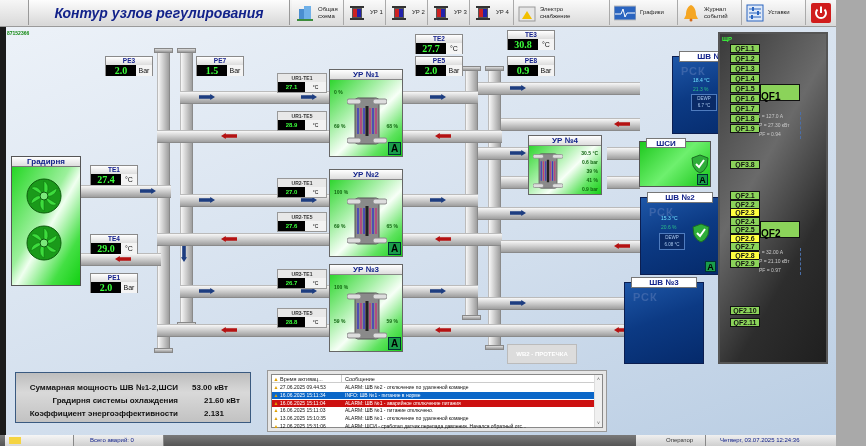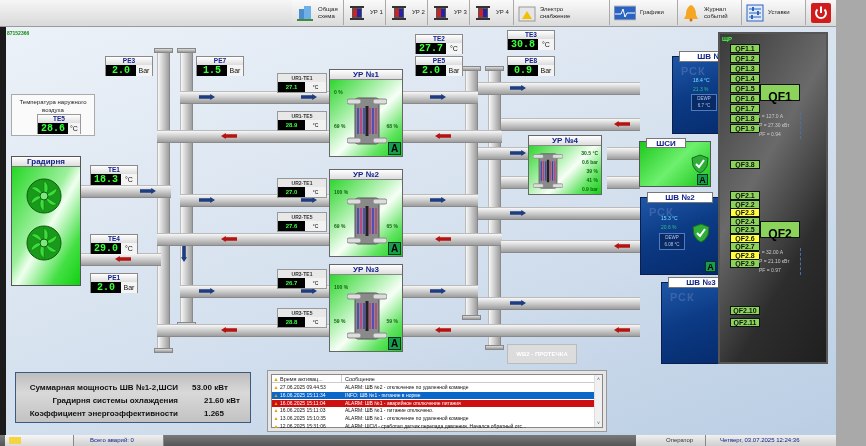--- a/index.html
+++ b/index.html
@@ -8,21 +8,21 @@
 #leftedge{position:absolute;left:0;top:0;width:6px;height:446px;background:#1b1b1b}
 #topbar{position:absolute;left:0;top:0;width:836px;height:27px;background:linear-gradient(#f6f6f6,#d9d9d9);border-bottom:1px solid #9a9a9a}
 #titlebox{position:absolute;left:28px;top:0;width:262px;height:25px;background:linear-gradient(#fdfdfd,#d8d8d8);border-right:1px solid #999;border-left:1px solid #999;display:flex;align-items:center;justify-content:center}
 #titlebox span{color:#12228a;font-style:italic;font-weight:bold;font-size:14px}
 .navbtn{position:absolute;top:0;height:25px;border-right:1px solid #aaa;display:flex;align-items:center;gap:4px;padding-left:4px;font-size:6px;color:#222;line-height:7px;cursor:pointer;background:linear-gradient(#fafafa,#dcdcdc)}
 .navbtn .ic{width:18px;height:18px;flex:none;display:flex;align-items:center;justify-content:center}
 #code{position:absolute;left:7px;top:30px;font-size:5px;color:#118811;font-weight:bold}
 .gauge{position:absolute;background:#e8e8e8;border:1px solid #8a8a8a;width:48px;height:20px}
 .gauge .lbl{height:8px;font-size:6.5px;font-weight:bold;color:#14208c;text-align:center;line-height:8px;background:linear-gradient(#fff,#ddd)}
 .gauge .row{display:flex;height:11px}
-.gauge .val{background:#000;color:#3bff3b;font-weight:bold;font-size:10px;line-height:11px;width:30px;text-align:center;font-family:Liberation Mono, monospace}
+.gauge .val{background:#000;color:#3bff3b;font-weight:bold;font-size:10px;line-height:11px;width:30px;text-align:center;font-family:Liberation Serif, serif}
 .gauge .unit{flex:1;font-size:7px;line-height:11px;text-align:center;color:#111;background:#f4f4f4}
 .sgauge{position:absolute;width:50px;height:20px;background:#e8e8e8;border:1px solid #999}
 .sgauge .lbl{height:8px;font-size:5px;font-weight:bold;color:#333;text-align:center;line-height:8px}
 .sgauge .row{display:flex;height:10px}
 .sgauge .val{background:#000;color:#3bff3b;font-size:6px;font-weight:bold;width:27px;text-align:center;line-height:10px}
 .sgauge .unit{flex:1;font-size:5px;line-height:10px;text-align:center;background:#f2f2f2}
 .pipe-h{position:absolute;height:13px;background:linear-gradient(#f7f7f7 0%,#d0d0d0 45%,#9e9e9e 100%);border-top:1px solid #bbb;border-bottom:1px solid #8a8a8a}
 .pipe-v{position:absolute;width:13px;background:linear-gradient(90deg,#f7f7f7 0%,#d0d0d0 45%,#9e9e9e 100%);border-left:1px solid #bbb;border-right:1px solid #8a8a8a}
 .cap{position:absolute;width:19px;height:5px;background:linear-gradient(#ddd,#999);border:1px solid #888}
 .arrow{position:absolute;width:16px;height:6px}
@@ -47,21 +47,21 @@
 #shci .hdr{position:absolute;left:6px;top:-4px;width:40px;height:10px;background:#fff;border:1px solid #777;font-size:8px;font-weight:bold;color:#12228a;text-align:center;line-height:9px}
 #grad{position:absolute;left:11px;top:156px;width:70px;height:130px;border:1px solid #555;background:linear-gradient(120deg,#18d418 0%,#9cf09c 45%,#f0fff0 55%,#44e044 80%,#12d012 100%)}
 #grad .hdr{height:10px;background:linear-gradient(#fff,#ddd);text-align:center;font-size:8px;font-weight:bold;color:#12228a;line-height:10px;border-bottom:1px solid #777}
 .fan{position:absolute;left:14px;width:36px;height:36px}
 #tempbox{position:absolute;left:11px;top:94px;width:84px;height:42px;background:#fafafa;border:1px solid #aaa}
 #tempbox .t1{font-size:6px;text-align:center;margin-top:3px;color:#222;line-height:8px}
 #qf{position:absolute;left:718px;top:32px;width:110px;height:332px;background:linear-gradient(120deg,#3a3a3a,#6a6a6a 40%,#2d2d2d 70%,#1f1f1f);border:2px solid #555}
 #qf .title{position:absolute;left:2px;top:2px;font-size:6px;color:#3bff3b;font-weight:bold}
 .qbtn{position:absolute;left:10px;width:30px;height:9px;border:1px solid #111;background:#8bd35a;font-size:7px;text-align:center;line-height:8px;color:#111;font-weight:bold}
 .qbtn.y{background:#ffff40}
-.qmain{position:absolute;width:40px;height:17px;border:1px solid #111;background:#8bd35a;font-size:12px;font-weight:bold;text-align:center;line-height:24px}
+.qmain{position:absolute;width:40px;height:17px;border:1px solid #111;background:#8bd35a;font-size:10px;font-weight:bold;text-align:left;line-height:24px}
 .qinfo{position:absolute;font-size:5px;color:#c8c8c8;line-height:9px;border-right:1px dashed #4b6fa8}
 #summary{position:absolute;left:15px;top:372px;width:236px;height:51px;background:linear-gradient(#bdbdbd,#d9d9d9 40%,#c2c2c2);border:1px solid #3a5a80}
 .sumrow{position:absolute;font-size:8px;color:#111;font-weight:bold}
 #log{position:absolute;left:267px;top:370px;width:340px;height:62px;background:#e6e6e6;border:1px solid #999}
 #log .inner{position:absolute;left:3px;top:3px;right:3px;bottom:3px;background:#fff;border:1px solid #888}
 .lhead{position:absolute;left:0;top:0;width:100%;height:8px;font-size:5.5px;color:#222;line-height:8px;border-bottom:1px solid #ccc}
 .lrow{position:absolute;left:0;width:322px;height:7.5px;font-size:5px;line-height:7.5px;color:#111;white-space:nowrap;overflow:hidden}
 .lrow .w{display:inline-block;width:8px;color:#e0a000;text-align:center}
 .lrow .tm{display:inline-block;width:62px}
 .lrow.sel-blue{background:#0a66c8;color:#fff}
@@ -71,20 +71,23 @@
 #statusbar{position:absolute;left:0;top:435px;width:836px;height:11px;background:linear-gradient(#7a7a7a,#555)}
 .sbitem{position:absolute;top:0;height:11px;background:linear-gradient(#f0f0f0,#cfcfcf);font-size:6px;color:#12228a;line-height:11px;border-right:1px solid #888}
 </style>
 </head>
 <body>
 
 <div id="screen">
   <div id="leftedge"></div>
 
   <div id="topbar">
+    <div id="titlebox">
+        <span>Контур узлов регулирования</span>
+      </div>
 
     <div class="navbtn" style="left:292px;width:52px">
       <span class="ic">
           <svg width="18" height="18">
             <rect x="3" y="5" width="9" height="11" fill="#4a8ed0"></rect>
             <rect x="8" y="2" width="7" height="14" fill="#6fb0e8"></rect>
             <rect x="1" y="15" width="16" height="2" fill="#3c8c3c"></rect>
           </svg>
         </span>
       <span>Общая схема</span>
@@ -252,30 +255,20 @@
   <div class="arrow blue" style="left:430px;top:288px"></div>
   <div class="arrow red" style="left:435px;top:327px"></div>
   <div class="arrow blue" style="left:510px;top:85px"></div>
   <div class="arrow red" style="left:614px;top:121px"></div>
   <div class="arrow blue" style="left:510px;top:150px"></div>
   <div class="arrow blue" style="left:510px;top:210px"></div>
   <div class="arrow red" style="left:614px;top:243px"></div>
   <div class="arrow blue" style="left:510px;top:300px"></div>
   <div class="arrow red" style="left:614px;top:327px"></div>
 
-  <div id="tempbox">
-    <div class="t1">Температура наружного воздуха</div>
-    <div class="gauge" style="left:25px;top:19px;width:44px;border-color:#999">
-      <div class="lbl">TE5</div>
-      <div class="row">
-          <div class="val">28.6</div>
-          <div class="unit">°C</div>
-        </div>
-    </div>
-  </div>
 
   <div class="gauge" style="left:105px;top:56px">
       <div class="lbl">PE3</div>
       <div class="row">
         <div class="val">2.0</div>
         <div class="unit">Bar</div>
       </div>
     </div>
   <div class="gauge" style="left:196px;top:56px">
       <div class="lbl">PE7</div>
@@ -308,21 +301,21 @@
   <div class="gauge" style="left:507px;top:56px">
       <div class="lbl">PE8</div>
       <div class="row">
         <div class="val">0.9</div>
         <div class="unit">Bar</div>
       </div>
     </div>
   <div class="gauge" style="left:90px;top:165px">
       <div class="lbl">TE1</div>
       <div class="row">
-        <div class="val">18.3</div>
+        <div class="val">27.4</div>
         <div class="unit">°C</div>
       </div>
     </div>
   <div class="gauge" style="left:90px;top:234px">
       <div class="lbl">TE4</div>
       <div class="row">
         <div class="val">29.0</div>
         <div class="unit">°C</div>
       </div>
     </div>
@@ -544,21 +537,21 @@
         <div>DEWP</div>
         <div>6.08 °C</div>
       </div>
     <svg class="shield" style="left:51px;top:25px" viewBox="0 0 18 20">
         <path d="M9 1 L17 4 L16 12 Q13 18 9 19 Q5 18 2 12 L1 4Z" fill="#2fae3a" stroke="#1a6d22"></path>
         <path d="M5 10 L8 13 L13 6" fill="none" stroke="#fff" stroke-width="2"></path>
       </svg>
     <div class="amode2" style="right:3px;bottom:2px">A</div>
   </div>
 
-  <div class="sw" style="left:661px;top:282px;height:82px">
+  <div class="sw" style="left:624px;top:282px;height:82px">
     <div class="hdr">ШВ №3</div>
     <div class="logo">РСК</div>
   </div>
 
   <div id="leak">WB2 - ПРОТЕЧКА</div>
 
   <div id="qf">
     <div class="title">ЩР</div>
     <div id="g1">
         <div class="qbtn" style="top: 10px;">QF1.1</div>
@@ -598,21 +591,21 @@
     <div class="qbtn" style="top:272px">QF2.10</div>
     <div class="qbtn" style="top:284px">QF2.11</div>
   </div>
 
   <div id="summary">
     <div class="sumrow" style="right:72px;top:10px">Суммарная мощность ШВ №1-2,ШСИ</div>
     <div class="sumrow" style="left:176px;top:10px">53.00 кВт</div>
     <div class="sumrow" style="right:72px;top:23px">Градирня системы охлаждения</div>
     <div class="sumrow" style="left:188px;top:23px">21.60 кВт</div>
     <div class="sumrow" style="right:72px;top:36px">Коэффициент энергоэффективности</div>
-    <div class="sumrow" style="left:188px;top:36px">1.265</div>
+    <div class="sumrow" style="left:188px;top:36px">2.131</div>
   </div>
 
   <div id="log">
     <div class="inner">
       <div class="lhead">
         <span style="display:inline-block;width:8px;color:#e0a000;text-align:center">▲</span><span style="display:inline-block;width:62px;border-right:1px solid #ccc">Время активац...</span><span style="padding-left:3px">Сообщение</span>
       </div>
       <div id="logrows">
           <div class="lrow " style="top: 9px;"><span class="w">▲</span><span class="tm">27.06.2025 09.44.53</span><span style="padding-left: 3px;">ALARM: ШВ №2 - отключение по удаленной команде</span></div>
           <div class="lrow sel-blue" style="top: 16.8px;"><span class="w">▲</span><span class="tm">16.06.2025 15:11:34</span><span style="padding-left: 3px;">INFO: ШВ №1 - питание в норме</span></div>

